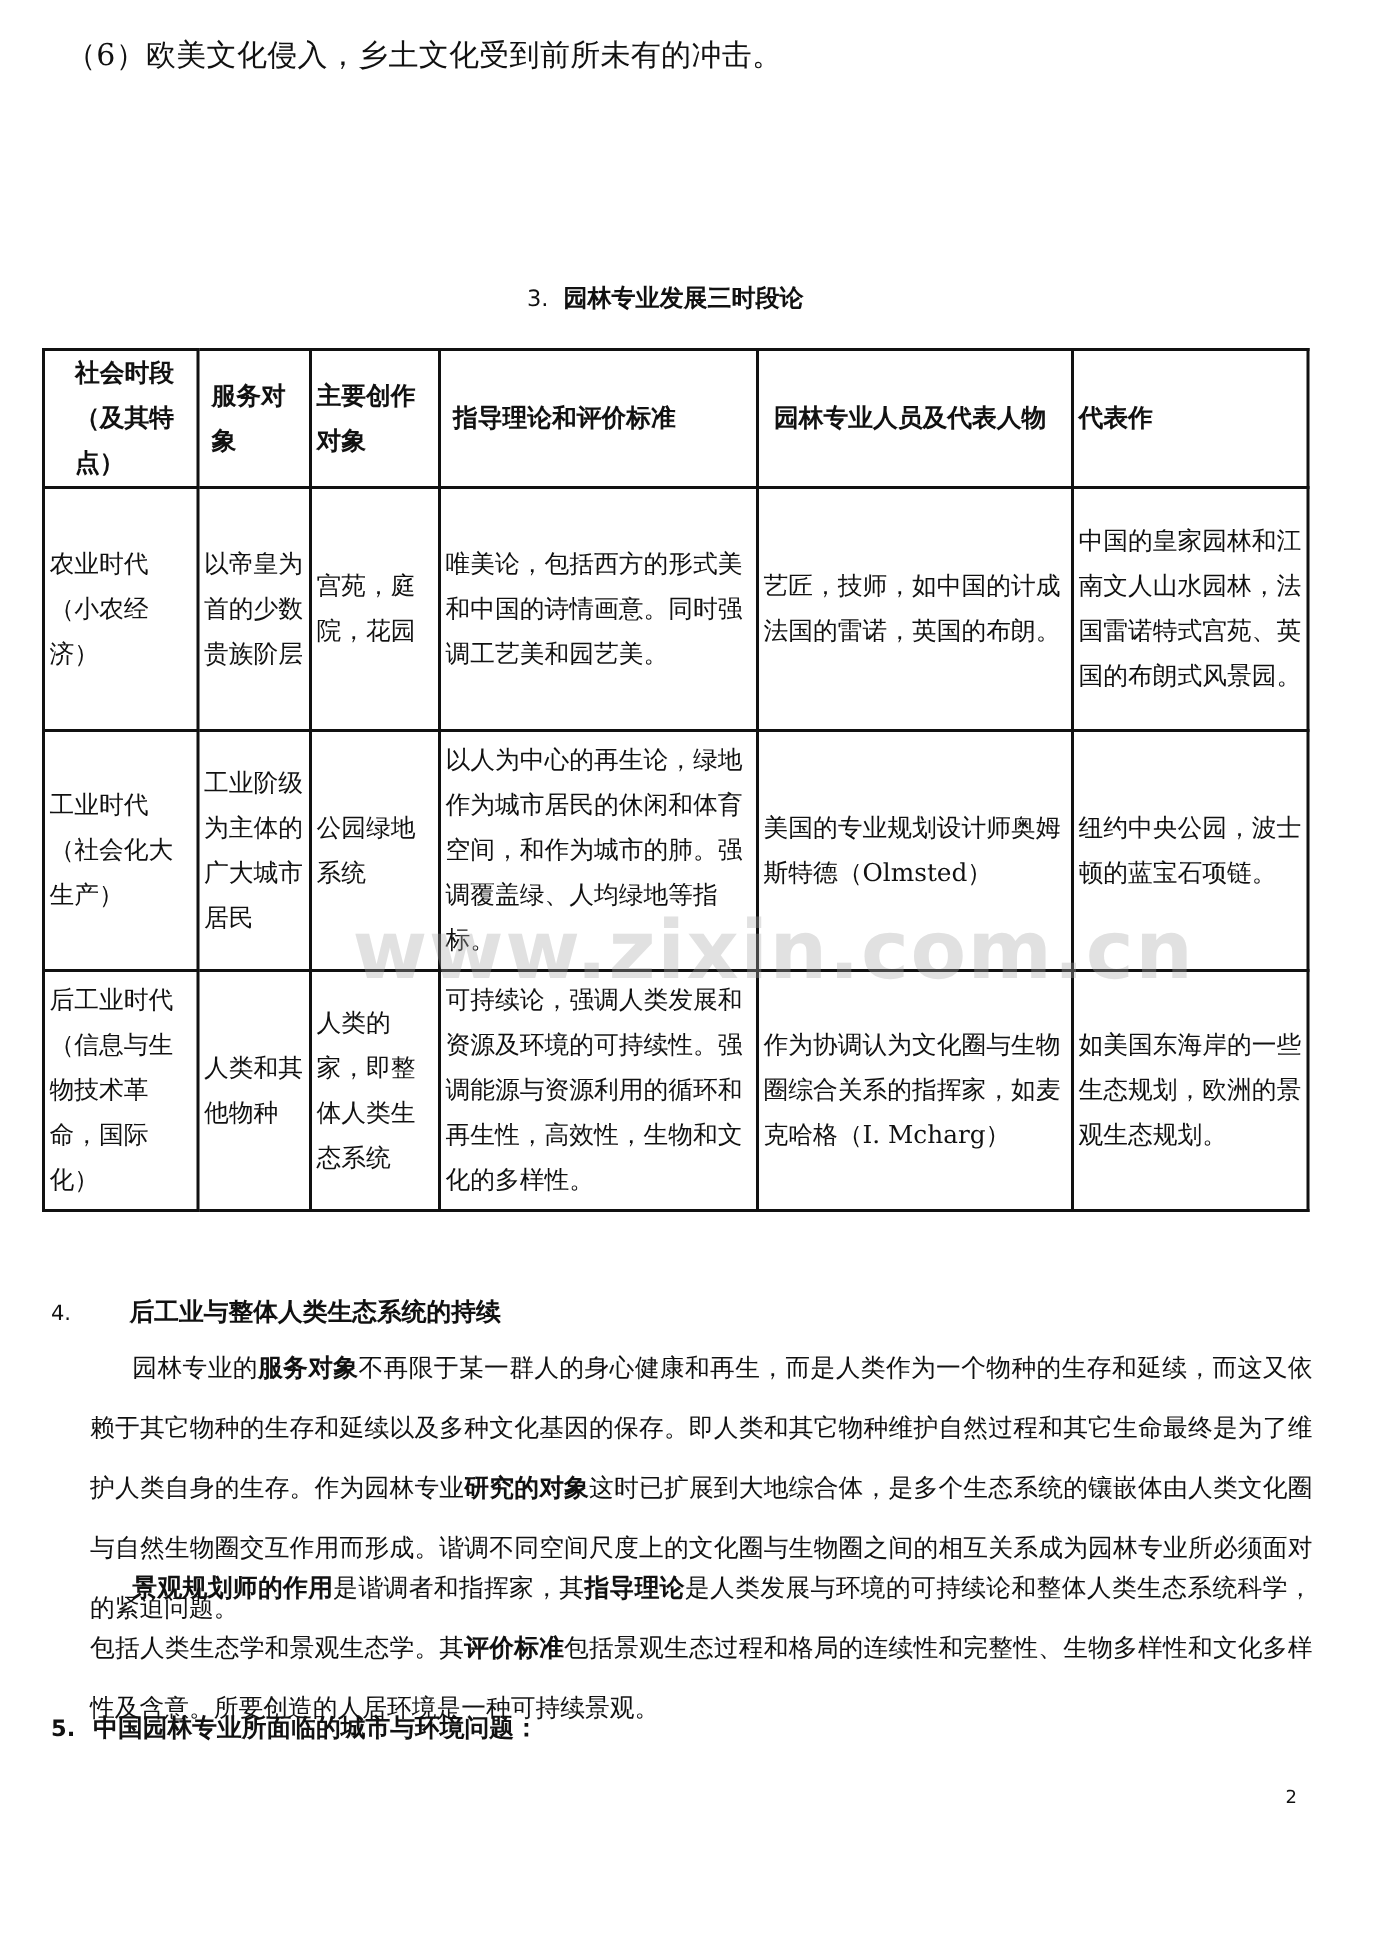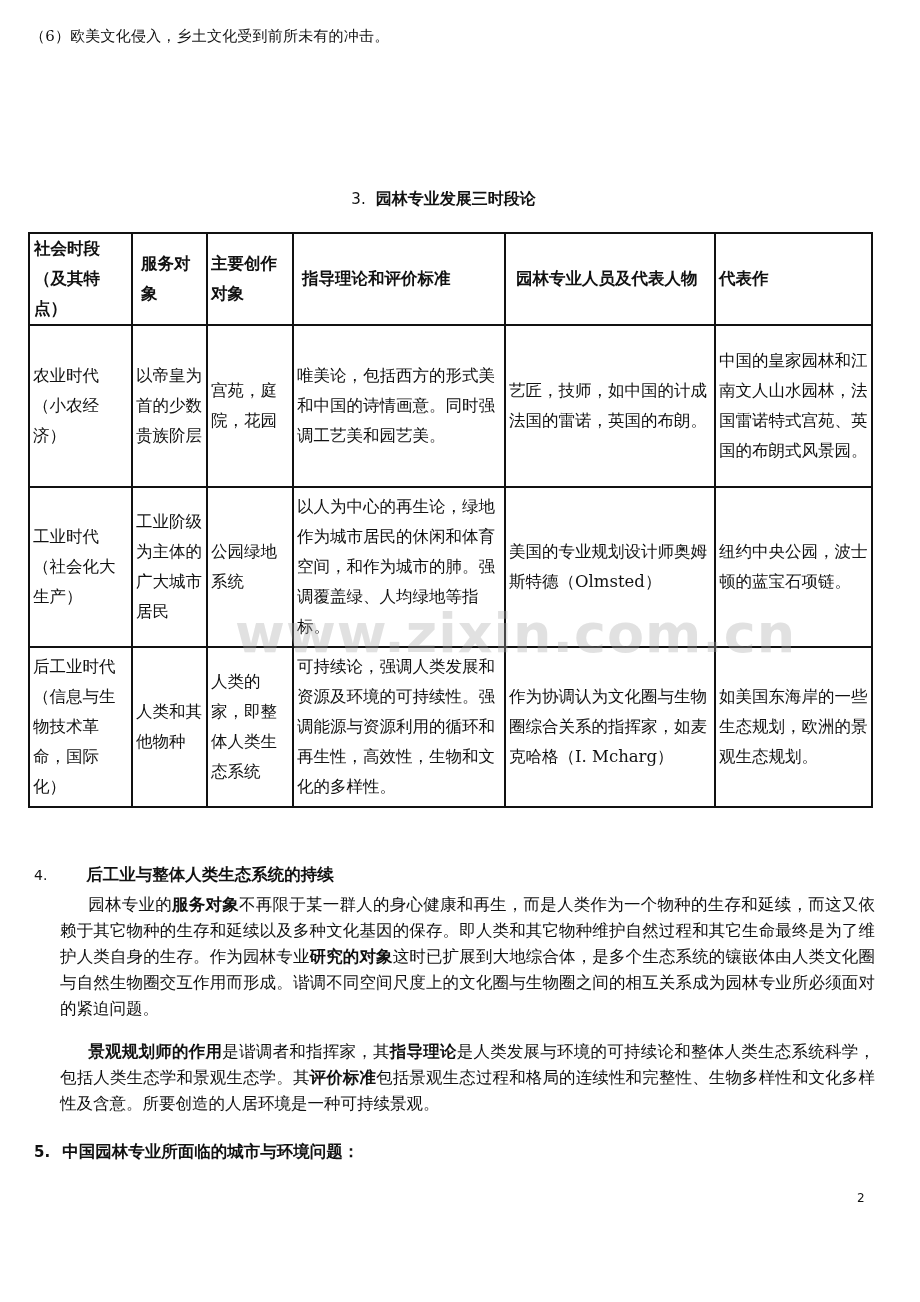--- a/index.html
+++ b/index.html
@@ -3,21 +3,21 @@
 <meta charset="utf-8">
 <style>
   html, body { margin: 0; padding: 0; background: #ffffff; }
   body {
     width: 920px; height: 1302px; position: relative; overflow: hidden;
     font-family: "DejaVu Serif", "Liberation Serif", serif;
     color: #111111;
   }
   .abs { position: absolute; }
   .sans { font-family: "DejaVu Sans", "Liberation Sans", sans-serif; }
-  .line6 { left: 30px; top: 24px; font-size: 15px; line-height: 24px; letter-spacing: 0.2px; }
+  .line6 { left: 44px; top: 24px; font-size: 20px; line-height: 24px; letter-spacing: 0.2px; }
   .table-title { left: 0; width: 887px; top: 187px; text-align: center; font-size: 16px; font-weight: bold; line-height: 24px; }
   .table-title .num { font-weight: normal; margin-right: 10px; font-size: 15px; }
 
   table.main {
     position: absolute; left: 28px; top: 232px;
     border-collapse: collapse; table-layout: fixed;
     width: 843px;
     font-size: 16.5px; line-height: 30px;
   }
   table.main td {
@@ -37,21 +37,21 @@
     font-size: 54px; color: rgba(170,170,170,0.35);
     letter-spacing: 1px; pointer-events: none; font-weight: bold;
   }
 
   .sec4-head { left: 34px; top: 863px; font-size: 16.5px; line-height: 24px; }
   .sec4-head .num { font-size: 14px; margin-right: 14px; font-family: "DejaVu Sans", "Liberation Sans", sans-serif; }
   .sec4-head b { font-weight: bold; margin-left: 25px; }
 
   .para {
     position: absolute; left: 60px; width: 815px;
-    font-size: 16.5px; line-height: 26px; text-align: justify;
+    font-size: 16.5px; line-height: 40px; text-align: justify;
   }
   .para .indent { display: inline-block; width: 28px; }
   .para b { font-weight: bold; }
   .p1 { top: 892px; }
   .p2 { top: 1039px; }
 
   .sec5 { left: 34px; top: 1140px; font-size: 16.5px; line-height: 24px; font-weight: bold; }
   .sec5 .num { margin-right: 12px; font-family: "DejaVu Sans", "Liberation Sans", sans-serif; font-size: 15px; }
 
   .page-num { left: 857px; top: 1191px; font-size: 12px; font-family: "DejaVu Sans", "Liberation Sans", sans-serif; }
@@ -69,21 +69,21 @@
   <colgroup>
     <col style="width:103px">
     <col style="width:75px">
     <col style="width:86px">
     <col style="width:212px">
     <col style="width:210px">
     <col style="width:157px">
   </colgroup>
   <tbody>
       <tr class="head">
-    <td style="padding-left:4px">社会时段（及其特点）</td>
+    <td style="padding-left:20px">社会时段（及其特点）</td>
     <td style="padding-left:8px">服务对象</td>
     <td>主要创作对象</td>
     <td style="padding-left:8px">指导理论和评价标准</td>
     <td style="padding-left:10px">园林专业人员及代表人物</td>
     <td style="">代表作</td>
   </tr>
   <tr class="r1">
     <td>农业时代（小农经济）</td>
     <td>以帝皇为首的少数贵族阶层</td>
     <td>宫苑，庭院，花园</td>

